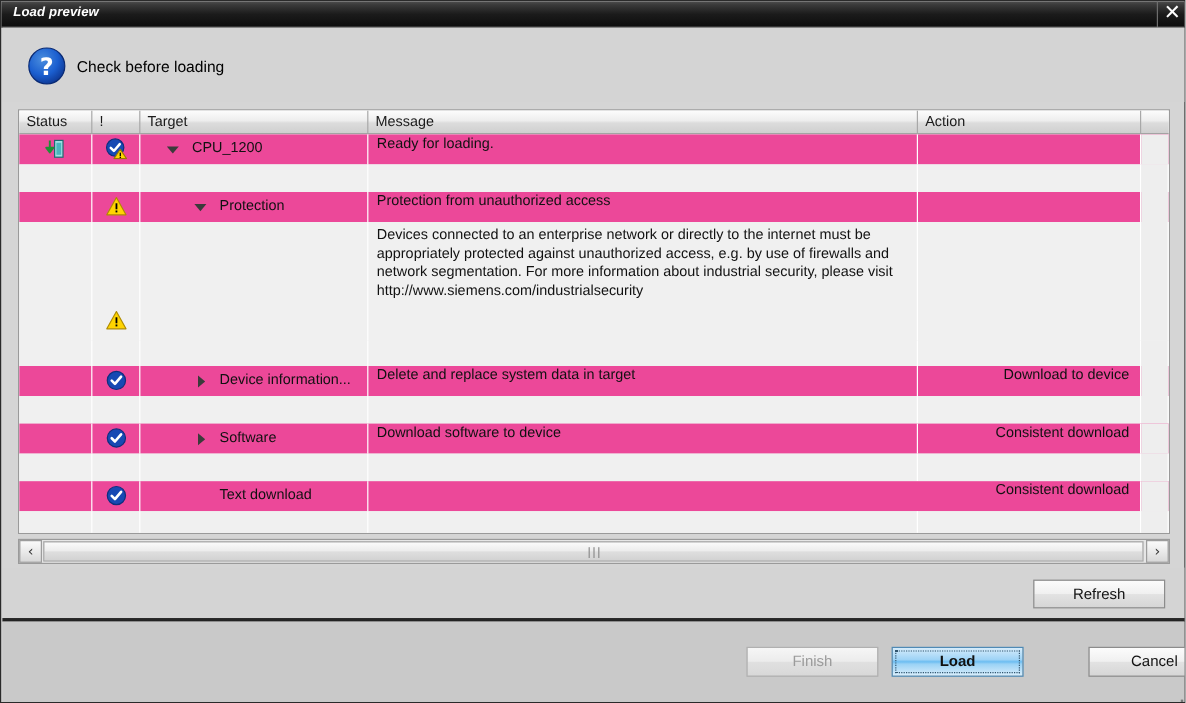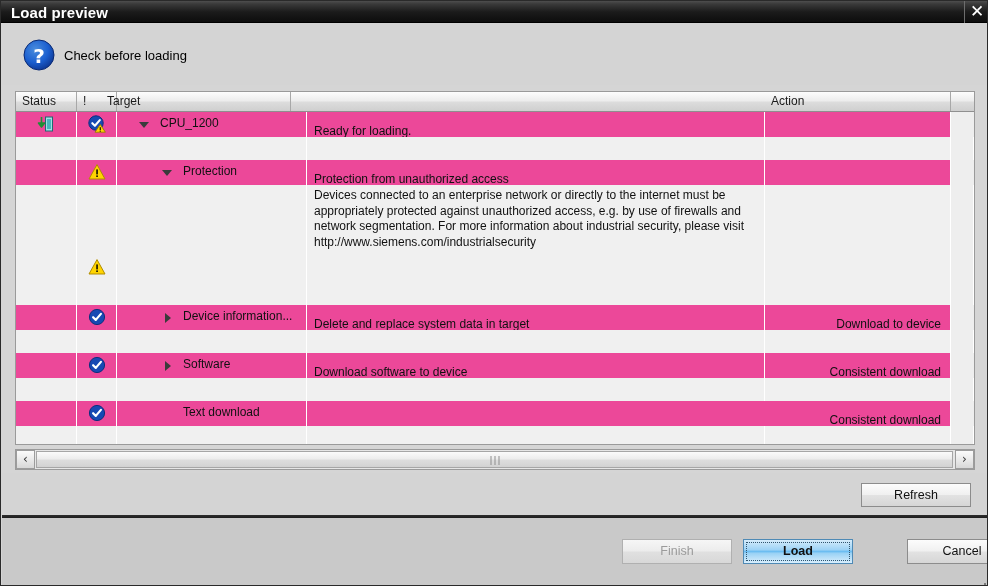--- a/index.html
+++ b/index.html
@@ -29,24 +29,25 @@
     width: 988px;
     height: 22px;
     background: linear-gradient(to bottom, #4e4e4e 0%, #3a3a3a 14%, #1b1b1b 52%, #0d0d0d 100%);
     border-bottom: 1px solid #000;
     box-sizing: border-box;
   }
   .titlebar-text {
     position: absolute;
     left: 10px; top: 3px;
     color: #ffffff;
-    font-size: 15px;
+    font-size: 11px;
     font-weight: bold;
     letter-spacing: 0.1px;
     white-space: nowrap;
+    font-style: italic;
   }
   .titlebar-close {
     position: absolute;
     right: 0; top: 0;
     width: 25px; height: 22px;
     border-left: 1px solid #6d6d6d;
     box-sizing: border-box;
     cursor: pointer;
   }
   .titlebar-close span {
@@ -136,21 +137,21 @@
     top: 0;
     height: 100%;
     box-sizing: border-box;
     border-right: 1px solid #ffffff;
     font-size: 12px;
     color: #111111;
     overflow: hidden;
   }
   .cell-text {
     display: block;
-    padding-top: 12px;
+    padding-top: 0;
     white-space: nowrap;
   }
   .cell-text.msgwrap {
     white-space: normal;
     line-height: 15.5px;
     padding-top: 3px;
   }
   .cell.status { left: 0; width: 61px; border-right: 1px solid #ffffff; }
   .cell.excl   { left: 61px; width: 40px; }
   .cell.target { left: 101px; width: 190px; }
@@ -347,21 +348,22 @@
       </svg>
     </div>
     <div class="header-title">Check before loading</div>
   </div>
 
   <div class="table-wrap">
 
     <div class="thead">
       <div class="th" style="left:0;width:61px;">Status</div>
       <div class="th" style="left:61px;width:40px;">!</div>
-      <div class="th" style="left:85px;width:190px;">Target</div>
+      <div class="th" style="left:101px;width:190px;">Target</div>
+      <div class="th" style="left:291px;width:458px;">Message</div>
       <div class="th" style="left:749px;width:186px;">Action</div>
       <div class="th" style="left:935px;width:23px;border-right:none;"></div>
     </div>
 
     <div class="tbody">
 
       <div class="row band" style="top:0;height:25px;">
         <div class="cell status">
           <div class="icon-box" style="left:21px;">
             <svg width="18" height="18" viewBox="0 0 18 18">

